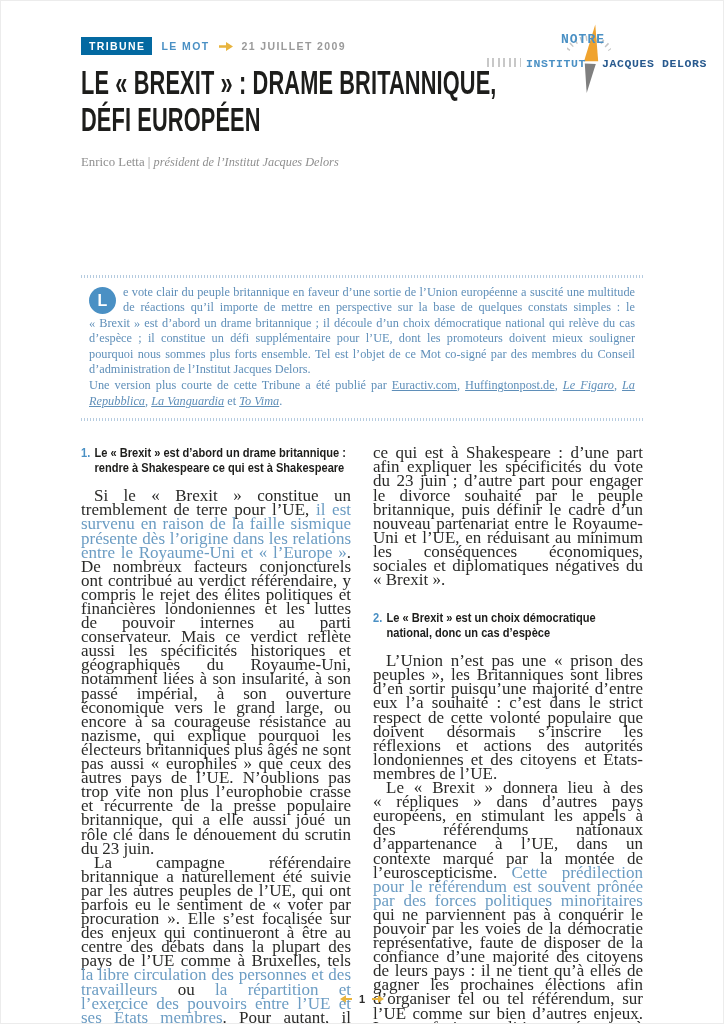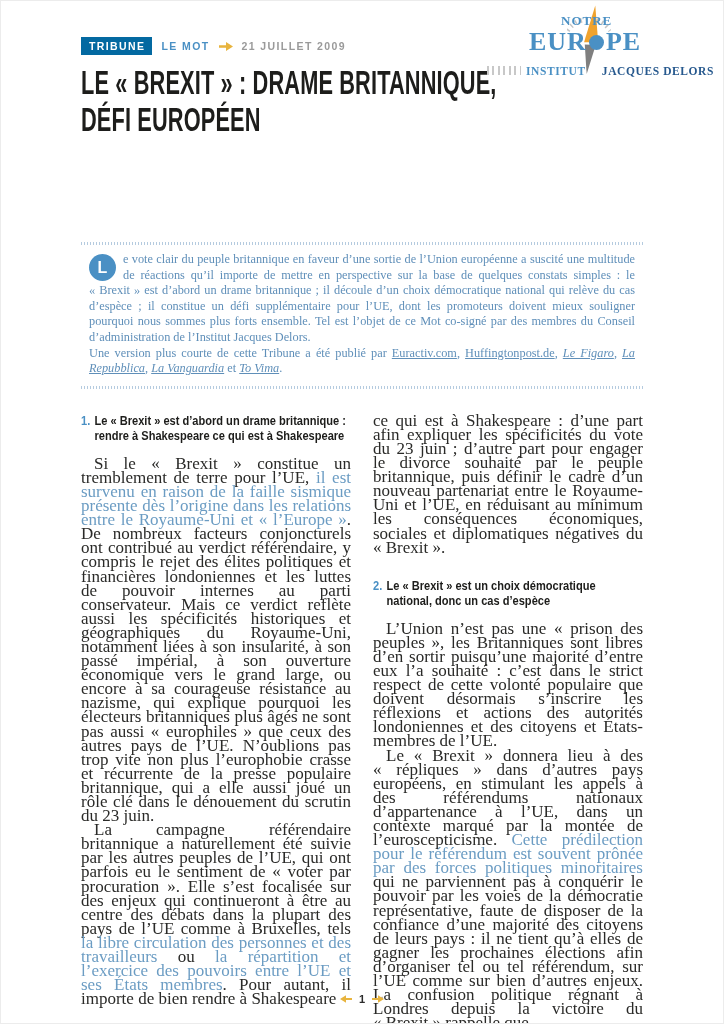--- a/index.html
+++ b/index.html
@@ -20,22 +20,22 @@
   .serie{ color:#4a90c4; }
   .kdate{ color:#9a9a9a; }
   .k-arrow{ display:inline-block; }
 
   
   .title{ margin-top:9px; transform:scaleX(0.66); transform-origin:0 0;
     font-family:"Liberation Sans", sans-serif; font-weight:700; color:#1d1d1b; }
   .tl{ display:block; white-space:nowrap; font-size:33px; line-height:37px; letter-spacing:0.2px; }
 
   
-  .logo{ position:absolute; top:12px; right:16px; width:220px; height:88px;
-    font-family:Liberation Serif, serif; font-weight:bold; }
+  .logo{ position:absolute; top:31px; right:16px; width:220px; height:88px;
+    font-family:Liberation Mono, monospace; font-weight:bold; }
   .logo .l1{ margin-left:74px; font-size:13px; color:#4a90c4; letter-spacing:1px; position:relative; z-index:2; }
   .logo .l2{ margin-left:42px; font-size:26px; color:#4a90c4; letter-spacing:1px; line-height:26px; position:relative; z-index:2; }
   .odot{ display:inline-block; width:15px; height:15px; border-radius:50%; background:#4a90c4; margin:0 2px; }
   .logo .l3{ margin-top:10px; font-size:11.5px; letter-spacing:0.6px; white-space:nowrap; position:relative; z-index:2; }
   .bars{ display:inline-block; width:34px; height:9px;
     background:repeating-linear-gradient(90deg,#c8c8c8 0 2px,transparent 2px 5.5px); margin-right:5px; }
   .inst{ color:#4a90c4; margin-right:16px; }
   .jd{ color:#27598e; }
   .needle{ position:absolute; left:80px; top:-12px; z-index:1; }
 
@@ -91,32 +91,32 @@
 
   <div class="logo">
     <svg class="needle" width="44" height="76" viewBox="0 0 44 76">
       <path d="M0.5 29.5 A26 26 0 0 1 43.5 29.5" fill="none" stroke="#c4c4c4" stroke-width="5" stroke-dasharray="1.5 4"></path>
       <g transform="rotate(8 22 42)">
         <polygon points="23,4 17,42 31,40" fill="#f0a32e"></polygon>
         <polygon points="18,44 29,43 24,73" fill="#7f7f7f"></polygon>
       </g>
     </svg>
     <div class="l1">NOTRE</div>
-    <div class="l2"><span>EUR</span><span class="odot"></span><span>PE</span></div>
     <div class="l3">
       <span class="bars"></span><span class="inst">INSTITUT</span><span class="jd">JACQUES DELORS</span>
     </div>
   </div>
 
   <h1 class="title">
     <span class="tl">LE «&nbsp;BREXIT&nbsp;»&nbsp;: DRAME BRITANNIQUE,</span>
     <span class="tl">DÉFI EUROPÉEN</span>
   </h1>
 
   <div class="authors">
+    <p class="author"><span>Enrico Letta</span> <span>|</span> <span class="arole">président de l’Institut Jacques Delors</span></p>
   </div>
 
   <div class="rule first"></div>
 
   <div class="intro">
     <p><span class="dropcap">L</span><span>e vote clair du peuple britannique en faveur d’une sortie de l’Union européenne a suscité une multitude de réactions qu’il importe de mettre en perspective sur la base de quelques constats simples&nbsp;: le «&nbsp;Brexit&nbsp;» est d’abord un drame britannique&nbsp;; il découle d’un choix démocratique national qui relève du cas d’espèce&nbsp;; il constitue un défi supplémentaire pour l’UE, dont les promoteurs doivent mieux souligner pourquoi nous sommes plus forts ensemble. Tel est l’objet de ce Mot co-signé par des membres du Conseil d’administration de l’Institut Jacques Delors.</span></p>
     <p><span class="seg-n">Une version plus courte de cette Tribune a été publié par </span><span class="seg-l">Euractiv.com</span><span class="seg-n">, </span><span class="seg-l">Huffingtonpost.de</span><span class="seg-n">, </span><span class="seg-li">Le Figaro</span><span class="seg-n">, </span><span class="seg-li">La Repubblica</span><span class="seg-n">, </span><span class="seg-li">La Vanguardia</span><span class="seg-n"> et </span><span class="seg-li">To Vima</span><span class="seg-n">.</span></p>
   </div>
 
   <div class="rule"></div>

